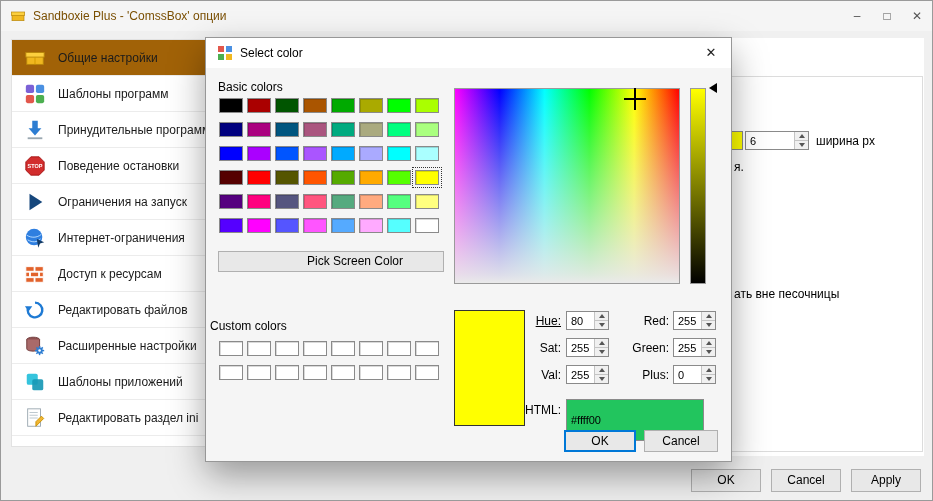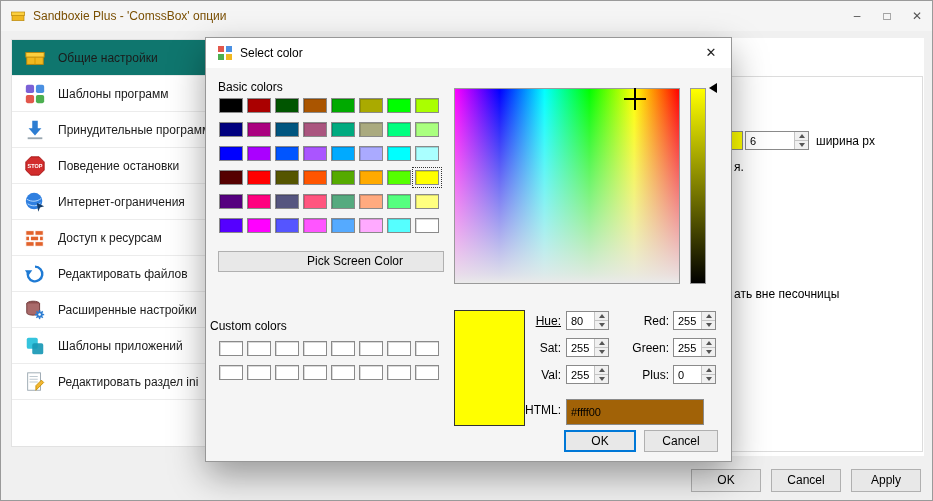--- a/index.html
+++ b/index.html
@@ -9,21 +9,21 @@
   
   .titlebar { position:absolute; left:0; top:0; width:100%; height:30px; background:#f5f5f5; }
   .t-ico { position:absolute; left:9px; top:7px; width:16px; height:16px; }
   .t-title { position:absolute; left:32px; top:8px; font-size:12px; color:#7a4f03; white-space:nowrap; }
   .wc { position:absolute; top:0; width:30px; height:30px; text-align:center; line-height:30px; font-size:12px; color:#555; }
   .wc.min { right:60px; } .wc.max { right:30px; } .wc.cls { right:0; }
 
   
   .sidebar { position:absolute; left:10px; top:38px; width:205px; height:408px; background:#fff; border:1px solid #e2e2e2; }
   .side-item { position:relative; height:36px; display:flex; align-items:center; gap:12px; padding-left:12px; border-bottom:1px solid #ececec; background:#fff; }
-  .side-item.sel { background:#0f766e;align-items:center; }
+  .side-item.sel { background:#a16207;align-items:center; }
   .sicon { width:22px; height:22px; flex:0 0 22px; }
   .sicon svg { width:22px; height:22px; display:block; }
   .slabel { font-size:12px; color:#1b1b1b; white-space:nowrap; }
 
   
   .content { position:absolute; left:215px; top:37px; width:708px; height:418px; background:#fff; }
   .groupbox { position:absolute; left:275px; top:38px; width:432px; height:376px; border:1px solid #dcdcdc; background:#fff; }
   .colorbtn { position:absolute; left:511px; top:93px; width:16px; height:19px; border:1px solid #8a8a8a; }
   .unit-lbl { position:absolute; left:600px; top:96px; font-size:12px; color:#000; }
   .frag1 { position:absolute; left:518px; top:122px; font-size:12px; color:#000; }
@@ -71,21 +71,21 @@
   .chh { position:absolute; top:-1px; left:-11px; width:22px; height:2px; background:#000; }
 
   .vbar { position:absolute; left:484px; top:50px; width:16px; height:196px; border:1px solid #9a9a9a; }
   .varrow { position:absolute; left:503px; top:45px; width:0; height:0; border-top:5px solid transparent; border-bottom:5px solid transparent; border-right:8px solid #000; }
 
   .preview { position:absolute; left:248px; top:272px; width:71px; height:116px; border:1px solid #333; }
 
   .f-lbl { position:absolute; font-size:12px; color:#000; text-align:right; }
   .f-lbl.c1 { left:295px; width:60px; }
   .f-lbl.c2 { left:400px; width:63px; }
-  .txt { position:absolute; left:360px; top:361px; width:138px; height:20px; border:1px solid #8a8a8a; background:#a16207; font-family:"Liberation Sans","DejaVu Sans",sans-serif; font-size:11px; padding:12px 4px; color:#000; }
+  .txt { position:absolute; left:360px; top:361px; width:138px; height:20px; border:1px solid #8a8a8a; background:#22c55e; font-family:"Liberation Sans","DejaVu Sans",sans-serif; font-size:11px; padding:20px 4px; color:#000; }
 
   .dlg-btn { position:absolute; top:392px; height:22px; background:#e8e8e8; border:1px solid #b0b0b0; font-size:12px; text-align:center; line-height:20px; color:#000; }
   .dlg-btn.ok { left:358px; width:72px; border:1px solid #0078d7; box-shadow:inset 0 0 0 1px #0078d7; }
   .dlg-btn.cancel { left:438px; width:74px; }
 </style>
 </head>
 <body>
 
 <div class="win">
 
@@ -151,20 +151,28 @@
       <span class="slabel">Принудительные программы</span>
     </div>
     <div class="side-item">
       <span class="sicon">
           <svg viewBox="0 0 24 24">
         <polygon points="7.5,2 16.5,2 22,7.5 22,16.5 16.5,22 7.5,22 2,16.5 2,7.5" fill="#d22d2d" stroke="#a31515"></polygon>
         <text x="12" y="14.5" font-size="6" fill="#fff" text-anchor="middle" font-weight="bold">STOP</text>
           </svg>
         </span>
       <span class="slabel">Поведение остановки</span>
+    </div>
+    <div class="side-item">
+      <span class="sicon">
+          <svg viewBox="0 0 24 24">
+        <polygon points="6,3 20,12 6,21" fill="#16477c"></polygon>
+          </svg>
+        </span>
+      <span class="slabel">Ограничения на запуск</span>
     </div>
     <div class="side-item">
       <span class="sicon">
           <svg viewBox="0 0 24 24">
         <circle cx="11" cy="11" r="9" fill="#2f7fe0"></circle>
         <path d="M3 9 c5 3 11 3 16 -1" stroke="#bfe0ff" fill="none"></path>
         <path d="M4 14 c5 3 10 3 14 -1" stroke="#bfe0ff" fill="none"></path>
         <polygon points="14,13 22,16.5 17.5,18 15.5,22.5" fill="#123a66"></polygon>
           </svg>
         </span>

